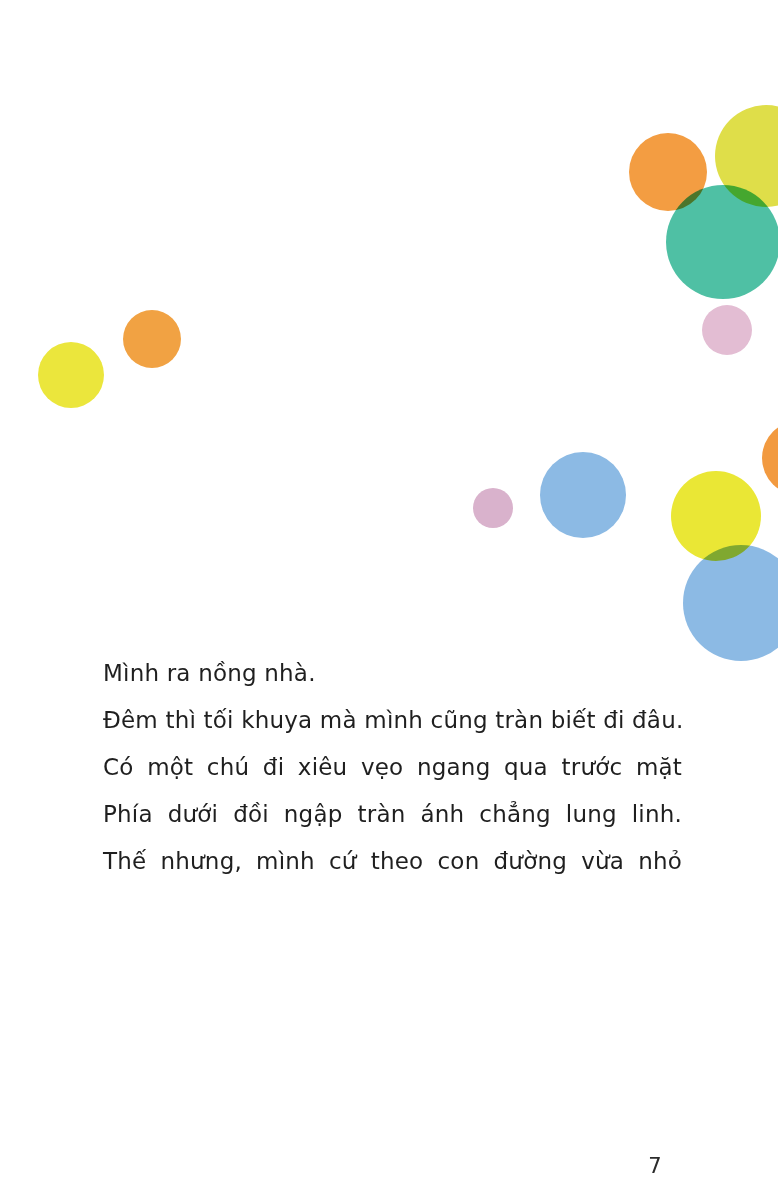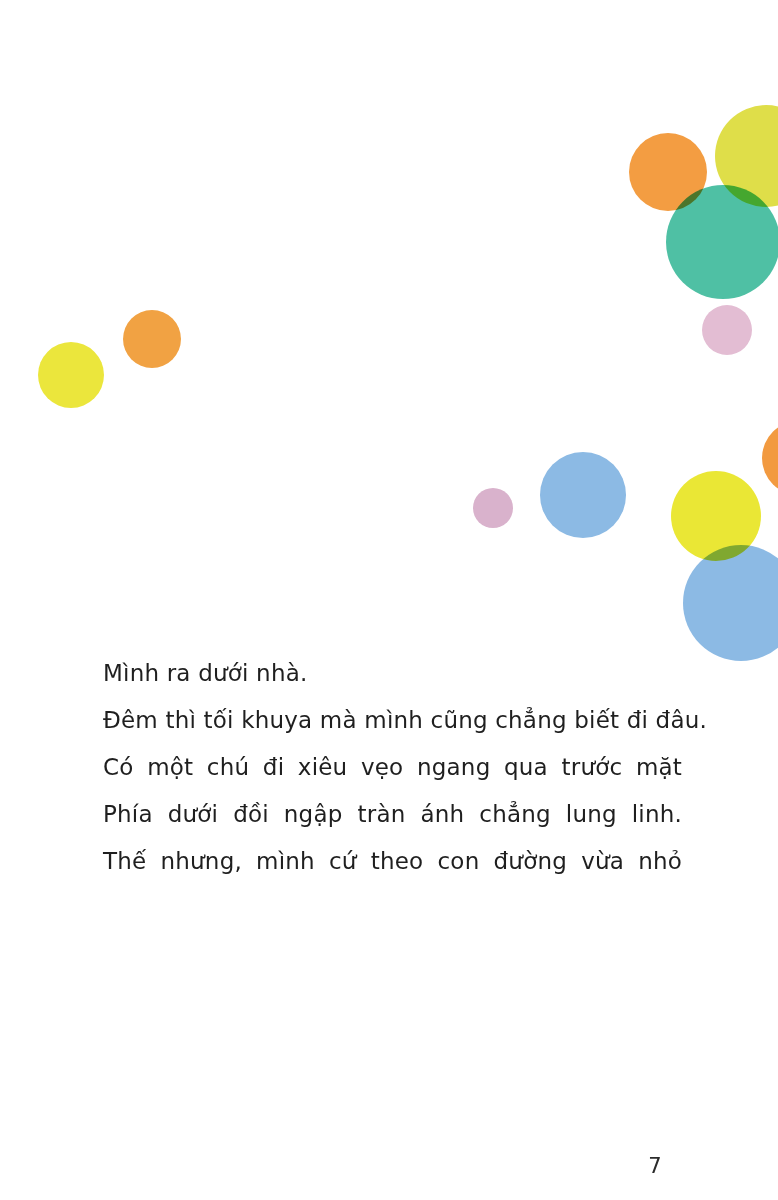--- a/index.html
+++ b/index.html
@@ -73,24 +73,24 @@
       <div class="circle" style="left: 473px; top: 488px; width: 40px; height: 40px; background: rgb(217, 178, 204);"></div>
       <div class="circle" style="left: 540px; top: 452px; width: 86px; height: 86px; background: rgb(140, 186, 228);"></div>
       <div class="circle" style="left: 671px; top: 471px; width: 90px; height: 90px; background: rgb(234, 231, 53);"></div>
       <div class="circle" style="left: 762px; top: 421px; width: 74px; height: 74px; background: rgb(242, 154, 64);"></div>
       <div class="circle" style="left: 683px; top: 545px; width: 116px; height: 116px; background: rgb(140, 186, 228);"></div>
       <div class="circle" style="left: 38px; top: 342px; width: 66px; height: 66px; background: rgb(235, 230, 60);"></div>
       <div class="circle" style="left: 123px; top: 310px; width: 58px; height: 58px; background: rgb(241, 162, 67);"></div>
     </div>
   <div class="textblock" id="textblock" style="color: rgb(31, 31, 31);">
       <div class="paragraph">
-        <div class="line indent nostretch">Mình ra dưới nhà.</div>
+        <div class="line indent nostretch">Mình ra nồng nhà.</div>
       </div>
       <div class="paragraph">
-        <div class="line indent nostretch">Đêm thì tối khuya mà mình cũng chẳng biết đi đâu.</div>
+        <div class="line indent nostretch">Đêm thì tối khuya mà mình cũng tràn biết đi đâu.</div>
       </div>
       <div class="paragraph">
         <div class="line indent stretch">Có một chú đi xiêu vẹo ngang qua trước mặt</div>
       </div>
       <div class="paragraph">
         <div class="line indent stretch">Phía dưới đồi ngập tràn ánh chẳng lung linh.</div>
       </div>
       <div class="paragraph">
         <div class="line indent stretch">Thế nhưng, mình cứ theo con đường vừa nhỏ</div>
       </div>

